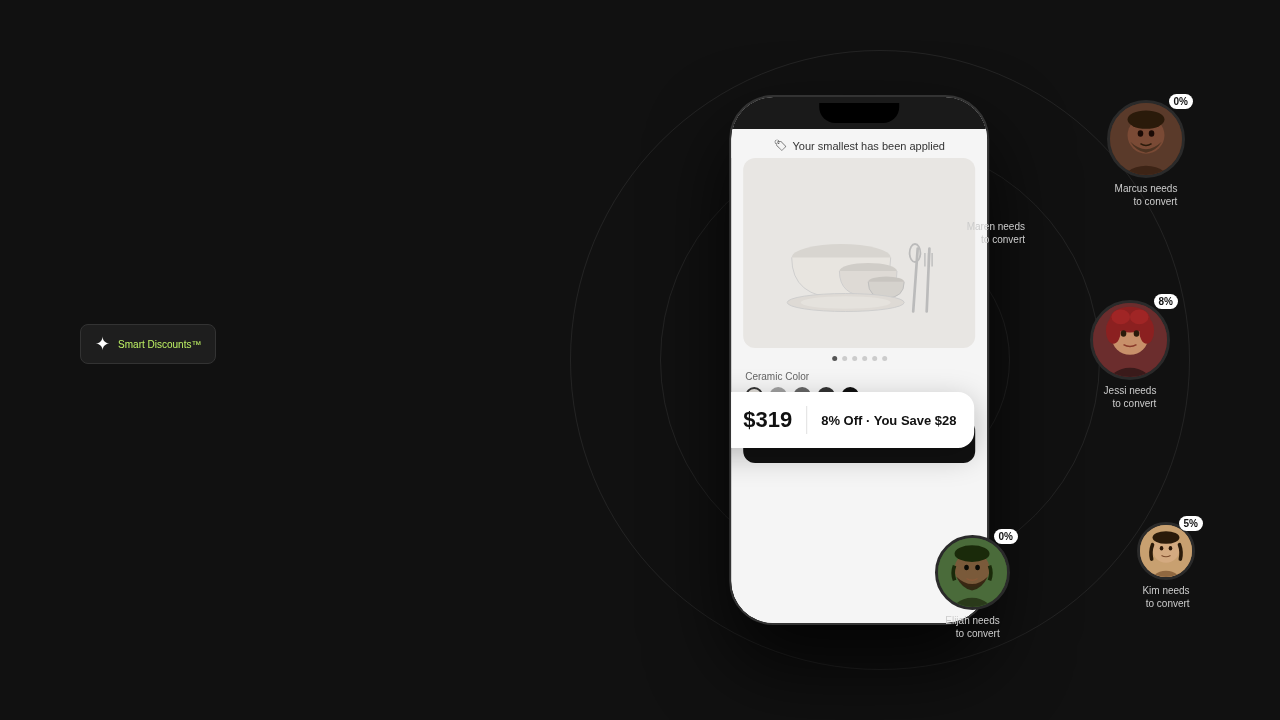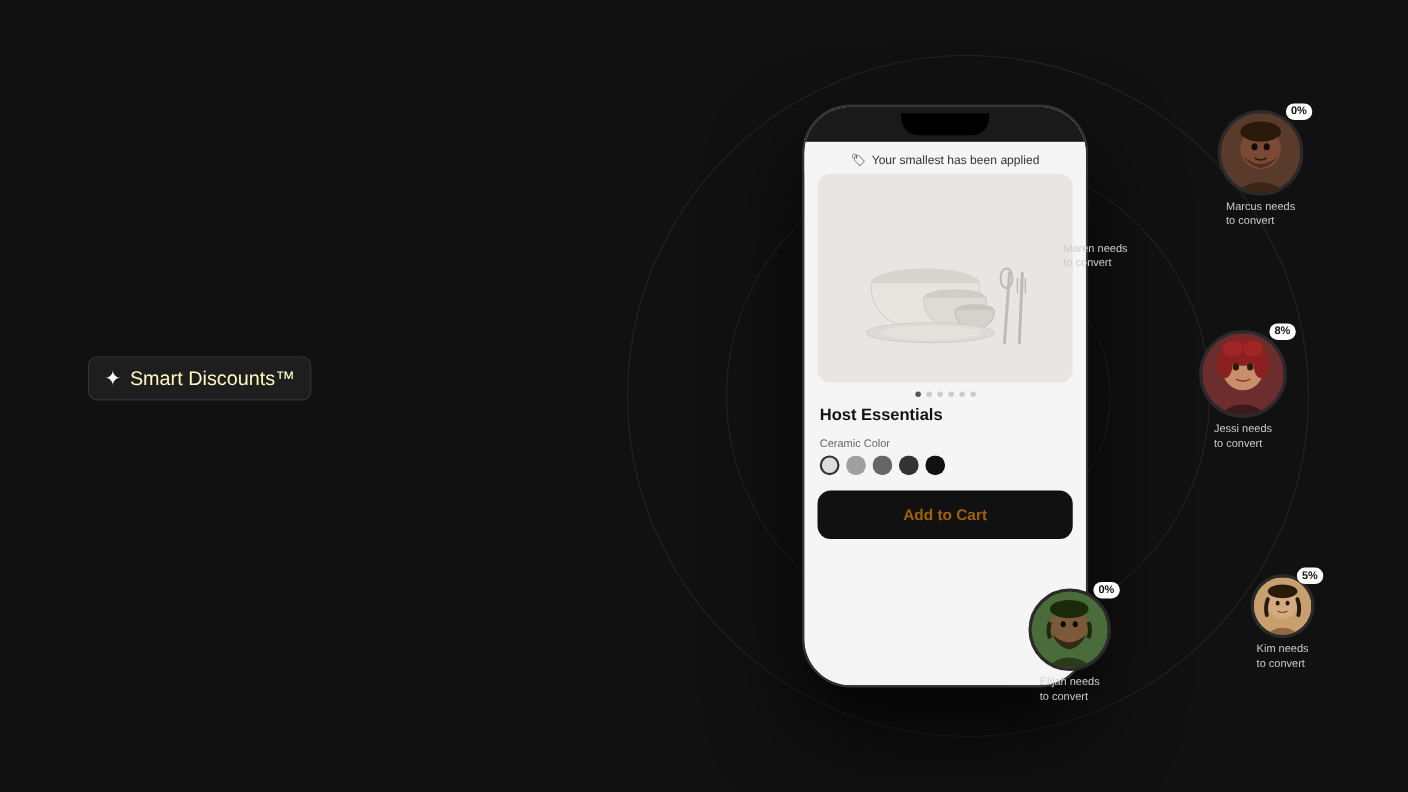--- a/index.html
+++ b/index.html
@@ -29,22 +29,22 @@
       border: 1px solid #333;
       border-radius: 8px;
       padding: 8px 14px;
       margin-bottom: 32px;
     }
     .badge-icon {
       color: #fff;
       font-size: 18px;
     }
     .badge-text {
-      color: #fef9c3;
-      font-size: 18px;
+      color: #bef264;
+      font-size: 10px;
       font-weight: 500;
     }
 
     .headline {
       color: #ffffff;
       font-size: 52px;
       font-weight: 800;
       line-height: 1.1;
       margin-bottom: 24px;
       letter-spacing: -1px;
@@ -289,21 +289,21 @@
       font-weight: 700;
       padding: 2px 5px;
       border-radius: 20px;
       white-space: nowrap;
     }
 
     .bubble-name {
       color: #cccccc;
       font-size: 10px;
       font-weight: 500;
-      text-align: left;
+      text-align: right;
       line-height: 1.3;
     }
 
     
     .bubble-marcus {
       top: 100px;
       right: 95px;
     }
     .bubble-marcus .bubble-avatar {
       width: 78px;
@@ -420,35 +420,40 @@
           </svg>
         </div>
         <div class="dots-row">
           <div class="dot active"></div>
           <div class="dot"></div>
           <div class="dot"></div>
           <div class="dot"></div>
           <div class="dot"></div>
           <div class="dot"></div>
         </div>
-        <div class="product-name">Host Essentials</div>
         <div class="color-section">
           <div class="color-label">Ceramic Color</div>
           <div class="color-dots">
             <div class="color-dot selected" style="background:#e0ddd8;"></div>
             <div class="color-dot" style="background:#a0a0a0;"></div>
             <div class="color-dot" style="background:#666666;"></div>
             <div class="color-dot" style="background:#333333;"></div>
             <div class="color-dot" style="background:#111111;"></div>
           </div>
         </div>
         <button class="add-to-cart">Add to Cart</button>
       </div>
     </div>
 
+    <div class="price-card">
+      <span class="price-original">$347</span>
+      <span class="price-new">$319</span>
+      <div class="price-divider"></div>
+      <span class="discount-label">8% Off · You Save $28</span>
+    </div>
   </div>
 
   <div class="customer-bubble bubble-marcus">
     <div class="bubble-avatar-wrap">
       <div class="bubble-avatar av-marcus">
         <svg viewBox="0 0 78 78" xmlns="http://www.w3.org/2000/svg" class="avatar-face">
           <rect width="78" height="78" fill="#5a3a2a"></rect>
 
           <ellipse cx="39" cy="90" rx="28" ry="22" fill="#3d2416"></ellipse>
 

